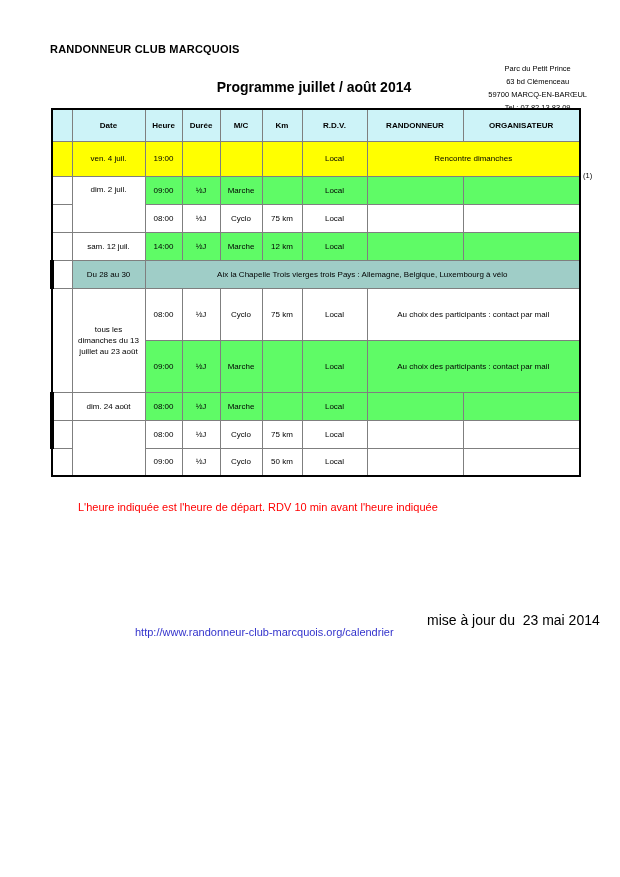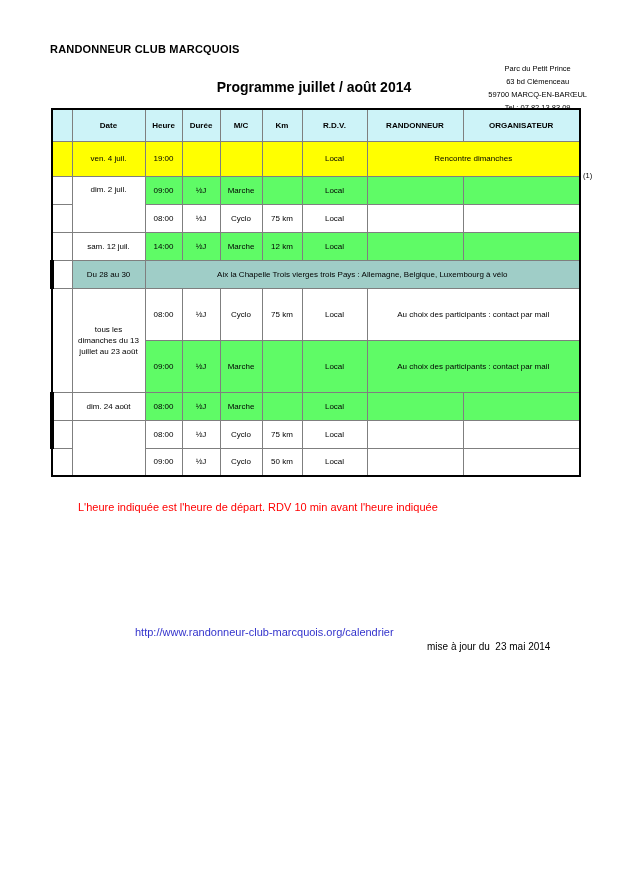--- a/index.html
+++ b/index.html
@@ -21,21 +21,21 @@
   .bg-g{background:var(--c-green,#5FFB66);}
   .bg-t{background:var(--c-teal,#9FCDC7);}
   .vtop{vertical-align:top;line-height:26px;}
   .wrapdate{line-height:11px;padding:16px 3px;}
   .thickL{border-left:4px solid #000;}
 
   .fn{position:absolute;left:583px;top:171px;font-size:7.5px;}
   .note{position:absolute;left:78px;top:472px;font-size:11px;color:var(--c-red,#FF0000);margin-top:29px;}
   .footer-link{position:absolute;left:135px;top:626px;font-size:11px;
                color:var(--c-link,#3333CC);text-decoration:none;cursor:pointer;}
-  .footer-upd{position:absolute;left:410px;top:641px;font-size:10px;white-space:pre;padding-left:17px;}
+  .footer-upd{position:absolute;left:410px;top:612px;font-size:14px;white-space:pre;padding-left:17px;}
 </style>
 </head>
 <body>
 
 <div class="page">
 
   <div class="club">RANDONNEUR CLUB MARCQUOIS</div>
 
   <div class="addr">
     <div>Parc du Petit Prince</div>

